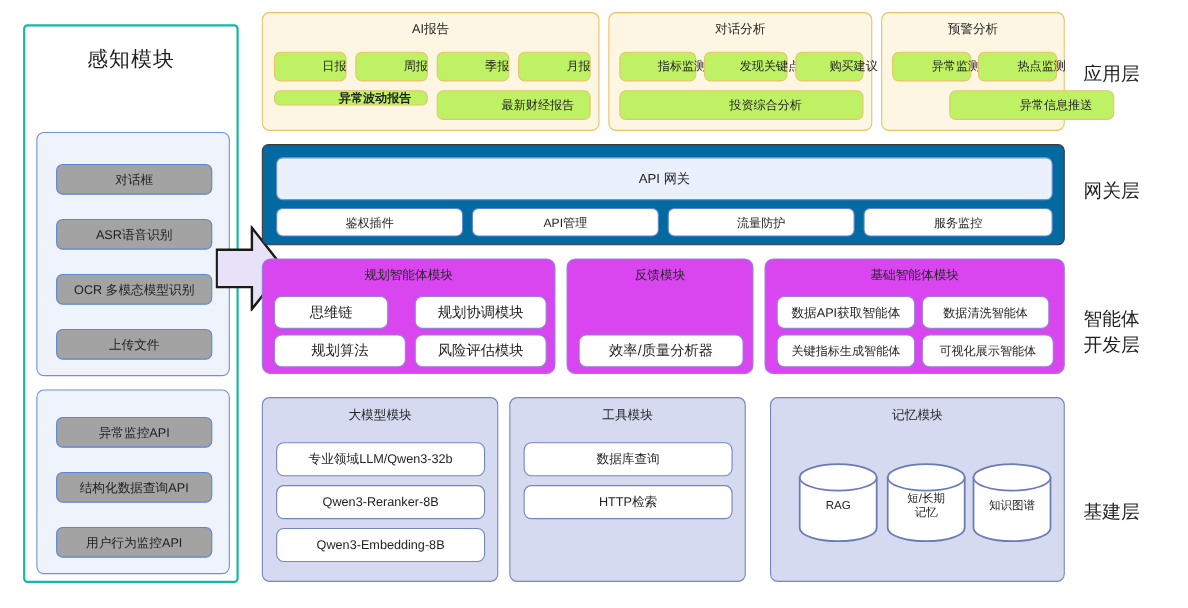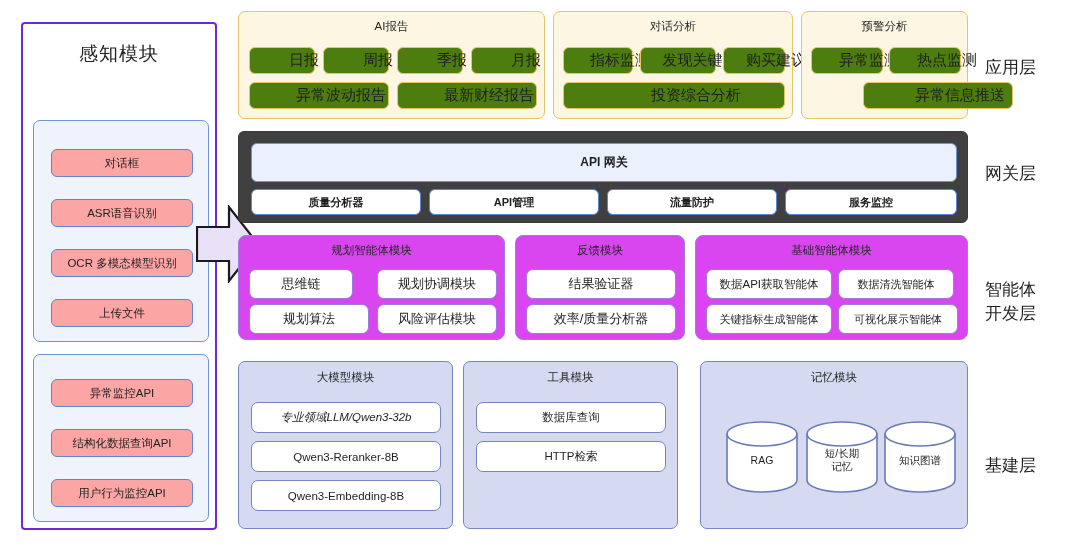--- a/index.html
+++ b/index.html
@@ -8,36 +8,36 @@
     background: #ffffff;
     font-family: "Liberation Sans", "DejaVu Sans", sans-serif;
     overflow: hidden;
   }
   #canvas { position: relative; width: 1080px; height: 553px; background: #fff; }
 
   
   .sidebar {
     position: absolute; left: 21px; top: 22px;
     width: 196px; height: 508px;
-    border: 2px solid #6d28d9; border-radius: 4px;
+    border: 2px solid #14b8a6; border-radius: 4px;
     background: #ffffff;
   }
   .sidebar-title {
     text-align: center; font-size: 19px; color: #1f1f1f;
     margin-top: 17px; letter-spacing: 1px;
   }
   .sb-group {
     position: absolute; left: 10px; width: 176px;
     background: #eef3fc; border: 1.4px solid #6f94d6; border-radius: 7px;
   }
   .sb-group.g1 { top: 96px; height: 222px; }
   .sb-group.g2 { top: 330px; height: 168px; }
   .sb-item {
     position: absolute; left: 17px; width: 142px; height: 28px;
-    background: #fca5a5; border: 1.3px solid #5b86d1; border-radius: 6px;
+    background: #a3a3a3; border: 1.3px solid #5b86d1; border-radius: 6px;
     display: flex; align-items: center; justify-content: center;
     font-size: 11.5px; color: #1f1f1f; white-space: nowrap;
   }
 
   
   .arrow { position: absolute; left: 196px; top: 205px; width: 64px; height: 78px; }
 
   
   .layer-label {
     position: absolute; left: 985px;
@@ -51,30 +51,30 @@
   
   .app-panel {
     position: absolute; top: 0;
     background: #fdf6e3; border: 1.6px solid #e8c468; border-radius: 7px;
   }
   .app-panel .ptitle {
     text-align: center; font-size: 11.5px; color: #262626;
     margin-top: 7px; margin-bottom: 5px;
   }
   .chip-y {
-    position: absolute; background: #4d7c0f;
+    position: absolute; background: #bef264;
     border: 1.3px solid #e8c468; border-radius: 6px;
     display: flex; align-items: center; justify-content: center;
-    font-size: 15px; color: #1f1f1f; white-space: nowrap; padding-left: 44px;
+    font-size: 11px; color: #1f1f1f; white-space: nowrap; padding-left: 44px;
   }
 
   
   .gw-band {
     position: absolute; top: 0; left: 0; width: 730px; height: 92px;
-    background: #404040; border: 1.9px solid #3a3a3a; border-radius: 6px; font-weight: bold;
+    background: #0369a1; border: 1.9px solid #3a3a3a; border-radius: 6px;
   }
   .gw-main {
     position: absolute; left: 12px; top: 11px; width: 706px; height: 39px;
     background: #eaf1fc; border: 1.4px solid #6f94d6; border-radius: 6px;
     display: flex; align-items: center; justify-content: center;
     font-size: 12px; color: #1f1f1f;
   }
   .gw-chip {
     position: absolute; top: 57px; height: 26px;
     background: #ffffff; border: 1.3px solid #5b86d1; border-radius: 6px;
@@ -153,21 +153,21 @@
   <div class="layer-label" style="top:454px">基建层</div>
 
   <div class="band" style="top:11px; height:112px;">
 
     <div class="app-panel" style="left:0; width:307px; height:108px;">
       <div class="ptitle">AI报告</div>
       <div class="chip-y" style="left:10px;  top:35px; width:66px; height:27px;">日报</div>
       <div class="chip-y" style="left:84px;  top:35px; width:66px; height:27px;">周报</div>
       <div class="chip-y" style="left:158px; top:35px; width:66px; height:27px;">季报</div>
       <div class="chip-y" style="left:232px; top:35px; width:66px; height:27px;">月报</div>
-      <div class="chip-y" style="left:10px;  top:70px; width:140px; height:27px;">异常波动报告</div>
+      <div class="chip-y" style="left:10px;  top:70px; width:140px; height:14px;font-weight:bold;">异常波动报告</div>
       <div class="chip-y" style="left:158px; top:70px; width:140px; height:27px;">最新财经报告</div>
     </div>
 
     <div class="app-panel" style="left:315px; width:240px; height:108px;">
       <div class="ptitle">对话分析</div>
       <div class="chip-y" style="left:9px;   top:35px; width:70px; height:27px;">指标监测</div>
       <div class="chip-y" style="left:86px;  top:35px; width:76px; height:27px;">发现关键点</div>
       <div class="chip-y" style="left:169px; top:35px; width:62px; height:27px;">购买建议</div>
       <div class="chip-y" style="left:9px;   top:70px; width:222px; height:27px;">投资综合分析</div>
     </div>
@@ -176,57 +176,56 @@
       <div class="ptitle">预警分析</div>
       <div class="chip-y" style="left:9px;  top:35px; width:72px; height:27px;">异常监测</div>
       <div class="chip-y" style="left:87px; top:35px; width:72px; height:27px;">热点监测</div>
       <div class="chip-y" style="left:19px;  top:70px; width:150px; height:27px;margin-left:42px;">异常信息推送</div>
     </div>
   </div>
 
   <div class="band" style="top:131px; height:96px;">
     <div class="gw-band">
       <div class="gw-main">API 网关</div>
-      <div class="gw-chip" style="left:12px;  width:170px;">质量分析器</div>
+      <div class="gw-chip" style="left:12px;  width:170px;">鉴权插件</div>
       <div class="gw-chip" style="left:190px; width:170px;">API管理</div>
       <div class="gw-chip" style="left:368px; width:170px;">流量防护</div>
       <div class="gw-chip" style="left:546px; width:172px;">服务监控</div>
     </div>
   </div>
 
   <div class="band" style="top:235px; height:108px;">
 
     <div class="ag-panel" style="left:0; width:267px; height:105px;">
       <div class="ptitle">规划智能体模块</div>
       <div class="chip-p" style="left:10px;  top:33px; width:104px; height:30px; font-size:13px;">思维链</div>
       <div class="chip-p" style="left:138px; top:33px; width:120px; height:30px; font-size:13px;">规划协调模块</div>
       <div class="chip-p" style="left:10px;  top:68px; width:120px; height:30px; font-size:13px;">规划算法</div>
       <div class="chip-p" style="left:138px; top:68px; width:120px; height:30px; font-size:13px;">风险评估模块</div>
     </div>
 
     <div class="ag-panel" style="left:277px; width:170px; height:105px;">
       <div class="ptitle">反馈模块</div>
-      <div class="chip-p" style="left:10px; top:33px; width:150px; height:30px; font-size:13px;">结果验证器</div>
       <div class="chip-p" style="left:10px; top:68px; width:150px; height:30px; font-size:13px;">效率/质量分析器</div>
     </div>
 
     <div class="ag-panel" style="left:457px; width:273px; height:105px;">
       <div class="ptitle">基础智能体模块</div>
       <div class="chip-p" style="left:10px;  top:33px; width:126px; height:30px; font-size:11.5px;">数据API获取智能体</div>
       <div class="chip-p" style="left:142px; top:33px; width:116px; height:30px; font-size:11px;">数据清洗智能体</div>
       <div class="chip-p" style="left:10px;  top:68px; width:126px; height:30px; font-size:11px;">关键指标生成智能体</div>
       <div class="chip-p" style="left:142px; top:68px; width:120px; height:30px; font-size:11px;">可视化展示智能体</div>
     </div>
   </div>
 
   <div class="band" style="top:361px; height:170px;">
 
     <div class="inf-panel" style="left:0; width:215px; height:168px;">
       <div class="ptitle">大模型模块</div>
-      <div class="chip-b" style="left:12px; top:40px;  width:190px; height:31px;font-style:italic;">专业领域LLM/Qwen3-32b</div>
+      <div class="chip-b" style="left:12px; top:40px;  width:190px; height:31px;">专业领域LLM/Qwen3-32b</div>
       <div class="chip-b" style="left:12px; top:79px;  width:190px; height:31px;">Qwen3-Reranker-8B</div>
       <div class="chip-b" style="left:12px; top:118px; width:190px; height:31px;">Qwen3-Embedding-8B</div>
     </div>
 
     <div class="inf-panel" style="left:225px; width:215px; height:168px;">
       <div class="ptitle">工具模块</div>
       <div class="chip-b" style="left:12px; top:40px;  width:190px; height:31px;">数据库查询</div>
       <div class="chip-b" style="left:12px; top:79px;  width:190px; height:31px;">HTTP检索</div>
     </div>
 

